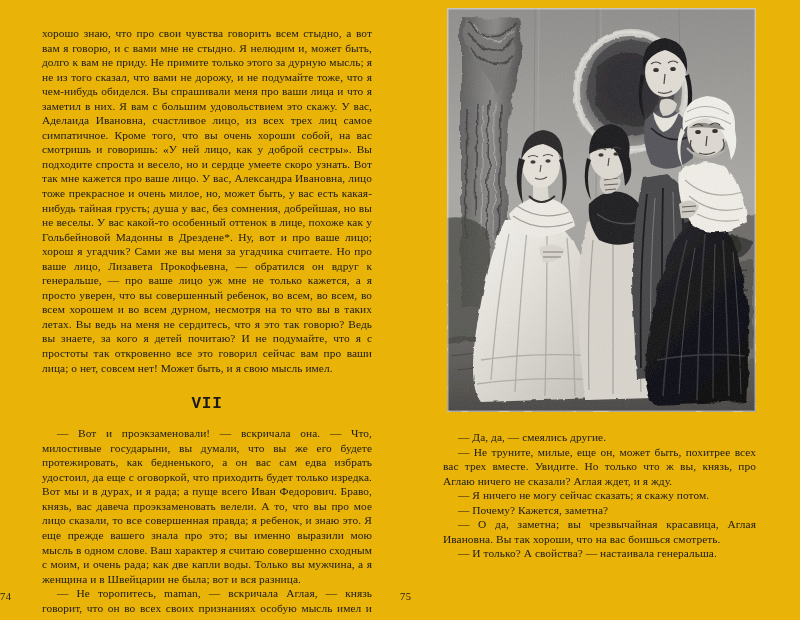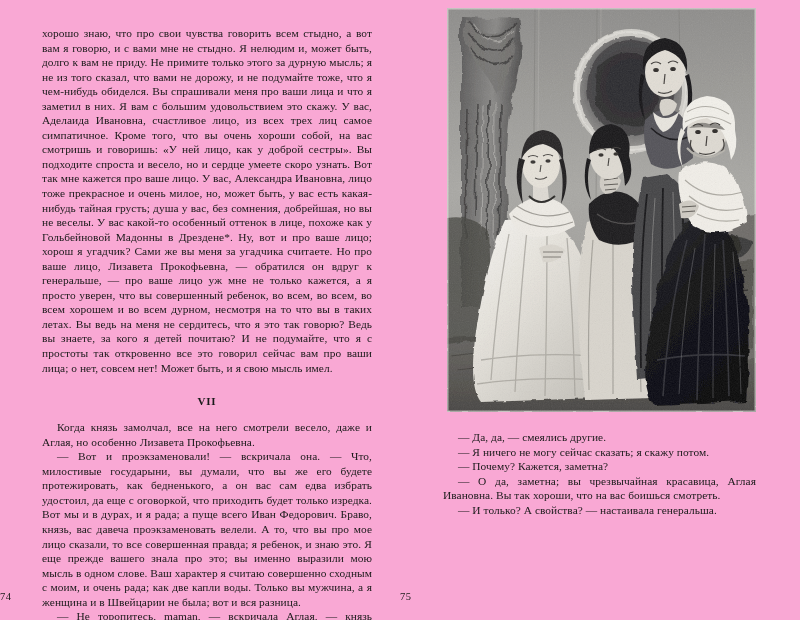--- a/index.html
+++ b/index.html
@@ -12,21 +12,21 @@
     height: 620px;
     font-family: "Liberation Serif", "DejaVu Serif", serif;
     color: #1a1a1a;
     overflow: hidden;
   }
 
   .spread {
     position: relative;
     width: 800px;
     height: 620px;
-    background: #f9a8d4;
+    background: #eab308;
     display: flex;
   }
 
   .page {
     position: relative;
     height: 620px;
     box-sizing: border-box;
   }
   .page-left  { width: 400px; padding: 26px 28px 0 42px; }
   .page-right { width: 400px; padding: 8px 44px 0 43px; }
@@ -42,24 +42,25 @@
   .body-text p {
     margin: 0;
     text-indent: 0;
   }
   .body-text p.indent {
     text-indent: 15px;
   }
 
   .chapter-head {
     text-align: center;
-    font-size: 11px;
+    font-size: 16px;
     font-weight: bold;
     letter-spacing: 0.8px;
     margin: 20px 0 13px 0;
+    font-family: Liberation Mono, monospace;
   }
 
   .folio {
     position: absolute;
     bottom: 18px;
     font-size: 10.5px;
     width: 100%;
     left: 0;
     text-align: left;
     letter-spacing: 0.4px;
@@ -92,21 +93,20 @@
 
   <div class="page page-left">
 
     <div class="body-text">
       <p>хорошо знаю, что про свои чувства говорить всем стыдно, а вот вам я говорю, и с вами мне не стыдно. Я нелюдим и, может быть, долго к вам не приду. Не примите только этого за дурную мысль; я не из того сказал, что вами не дорожу, и не подумайте тоже, что я чем-нибудь обиделся. Вы спрашивали меня про ваши лица и что я заметил в них. Я вам с большим удовольствием это скажу. У вас, Аделаида Ивановна, счастливое лицо, из всех трех лиц самое симпатичное. Кроме того, что вы очень хороши собой, на вас смотришь и говоришь: «У ней лицо, как у доброй сестры». Вы подходите спроста и весело, но и сердце умеете скоро узнать. Вот так мне кажется про ваше лицо. У вас, Александра Ивановна, лицо тоже прекрасное и очень милое, но, может быть, у вас есть какая-нибудь тайная грусть; душа у вас, без сомнения, добрейшая, но вы не веселы. У вас какой-то особенный оттенок в лице, похоже как у Гольбейновой Мадонны в Дрездене*. Ну, вот и про ваше лицо; хорош я угадчик? Сами же вы меня за угадчика считаете. Но про ваше лицо, Лизавета Прокофьевна, — обратился он вдруг к генеральше, — про ваше лицо уж мне не только кажется, а я просто уверен, что вы совершенный ребенок, во всем, во всем, во всем хорошем и во всем дурном, несмотря на то что вы в таких летах. Вы ведь на меня не сердитесь, что я это так говорю? Ведь вы знаете, за кого я детей почитаю? И не подумайте, что я с простоты так откровенно все это говорил сейчас вам про ваши лица; о нет, совсем нет! Может быть, и я свою мысль имел.</p>
     </div>
 
     <div class="chapter-head">VII</div>
 
     <div class="body-text">
-      <p class="indent">Когда князь замолчал, все на него смотрели весело, даже и Аглая, но особенно Лизавета Прокофьевна.</p>
       <p class="indent">— Вот и проэкзаменовали! — вскричала она. — Что, милостивые государыни, вы думали, что вы же его будете протежировать, как бедненького, а он вас сам едва избрать удостоил, да еще с оговоркой, что приходить будет только изредка. Вот мы и в дурах, и я рада; а пуще всего Иван Федорович. Браво, князь, вас давеча проэкзаменовать велели. А то, что вы про мое лицо сказали, то все совершенная правда; я ребенок, и знаю это. Я еще прежде вашего знала про это; вы именно выразили мою мысль в одном слове. Ваш характер я считаю совершенно сходным с моим, и очень рада; как две капли воды. Только вы мужчина, а я женщина и в Швейцарии не была; вот и вся разница.</p>
       <p class="indent">— Не торопитесь, maman, — вскричала Аглая, — князь говорит, что он во всех своих признаниях особую мысль имел и неспроста говорил.</p>
     </div>
 
     <div class="folio folio-left">74</div>
   </div>
 
   <div class="page page-right">
 
     <div class="plate-wrap">
@@ -402,20 +402,21 @@
 
           <rect x="0" y="0" width="309" height="404" filter="url(#grain)" opacity="0.3"></rect>
 
           <rect x="0" y="0" width="309" height="404" fill="none" stroke="#e6e4e0" stroke-width="3" opacity="0.6"></rect>
         </svg>
       </div>
     </div>
 
     <div class="body-text right-text-block">
       <p class="indent">— Да, да, — смеялись другие.</p>
+      <p class="indent">— Не труните, милые, еще он, может быть, похитрее всех вас трех вместе. Увидите. Но только что ж вы, князь, про Аглаю ничего не сказали? Аглая ждет, и я жду.</p>
       <p class="indent">— Я ничего не могу сейчас сказать; я скажу потом.</p>
       <p class="indent">— Почему? Кажется, заметна?</p>
       <p class="indent">— О да, заметна; вы чрезвычайная красавица, Аглая Ивановна. Вы так хороши, что на вас боишься смотреть.</p>
       <p class="indent">— И только? А свойства? — настаивала генеральша.</p>
     </div>
 
     <div class="folio folio-right">75</div>
   </div>
 
 </div>

